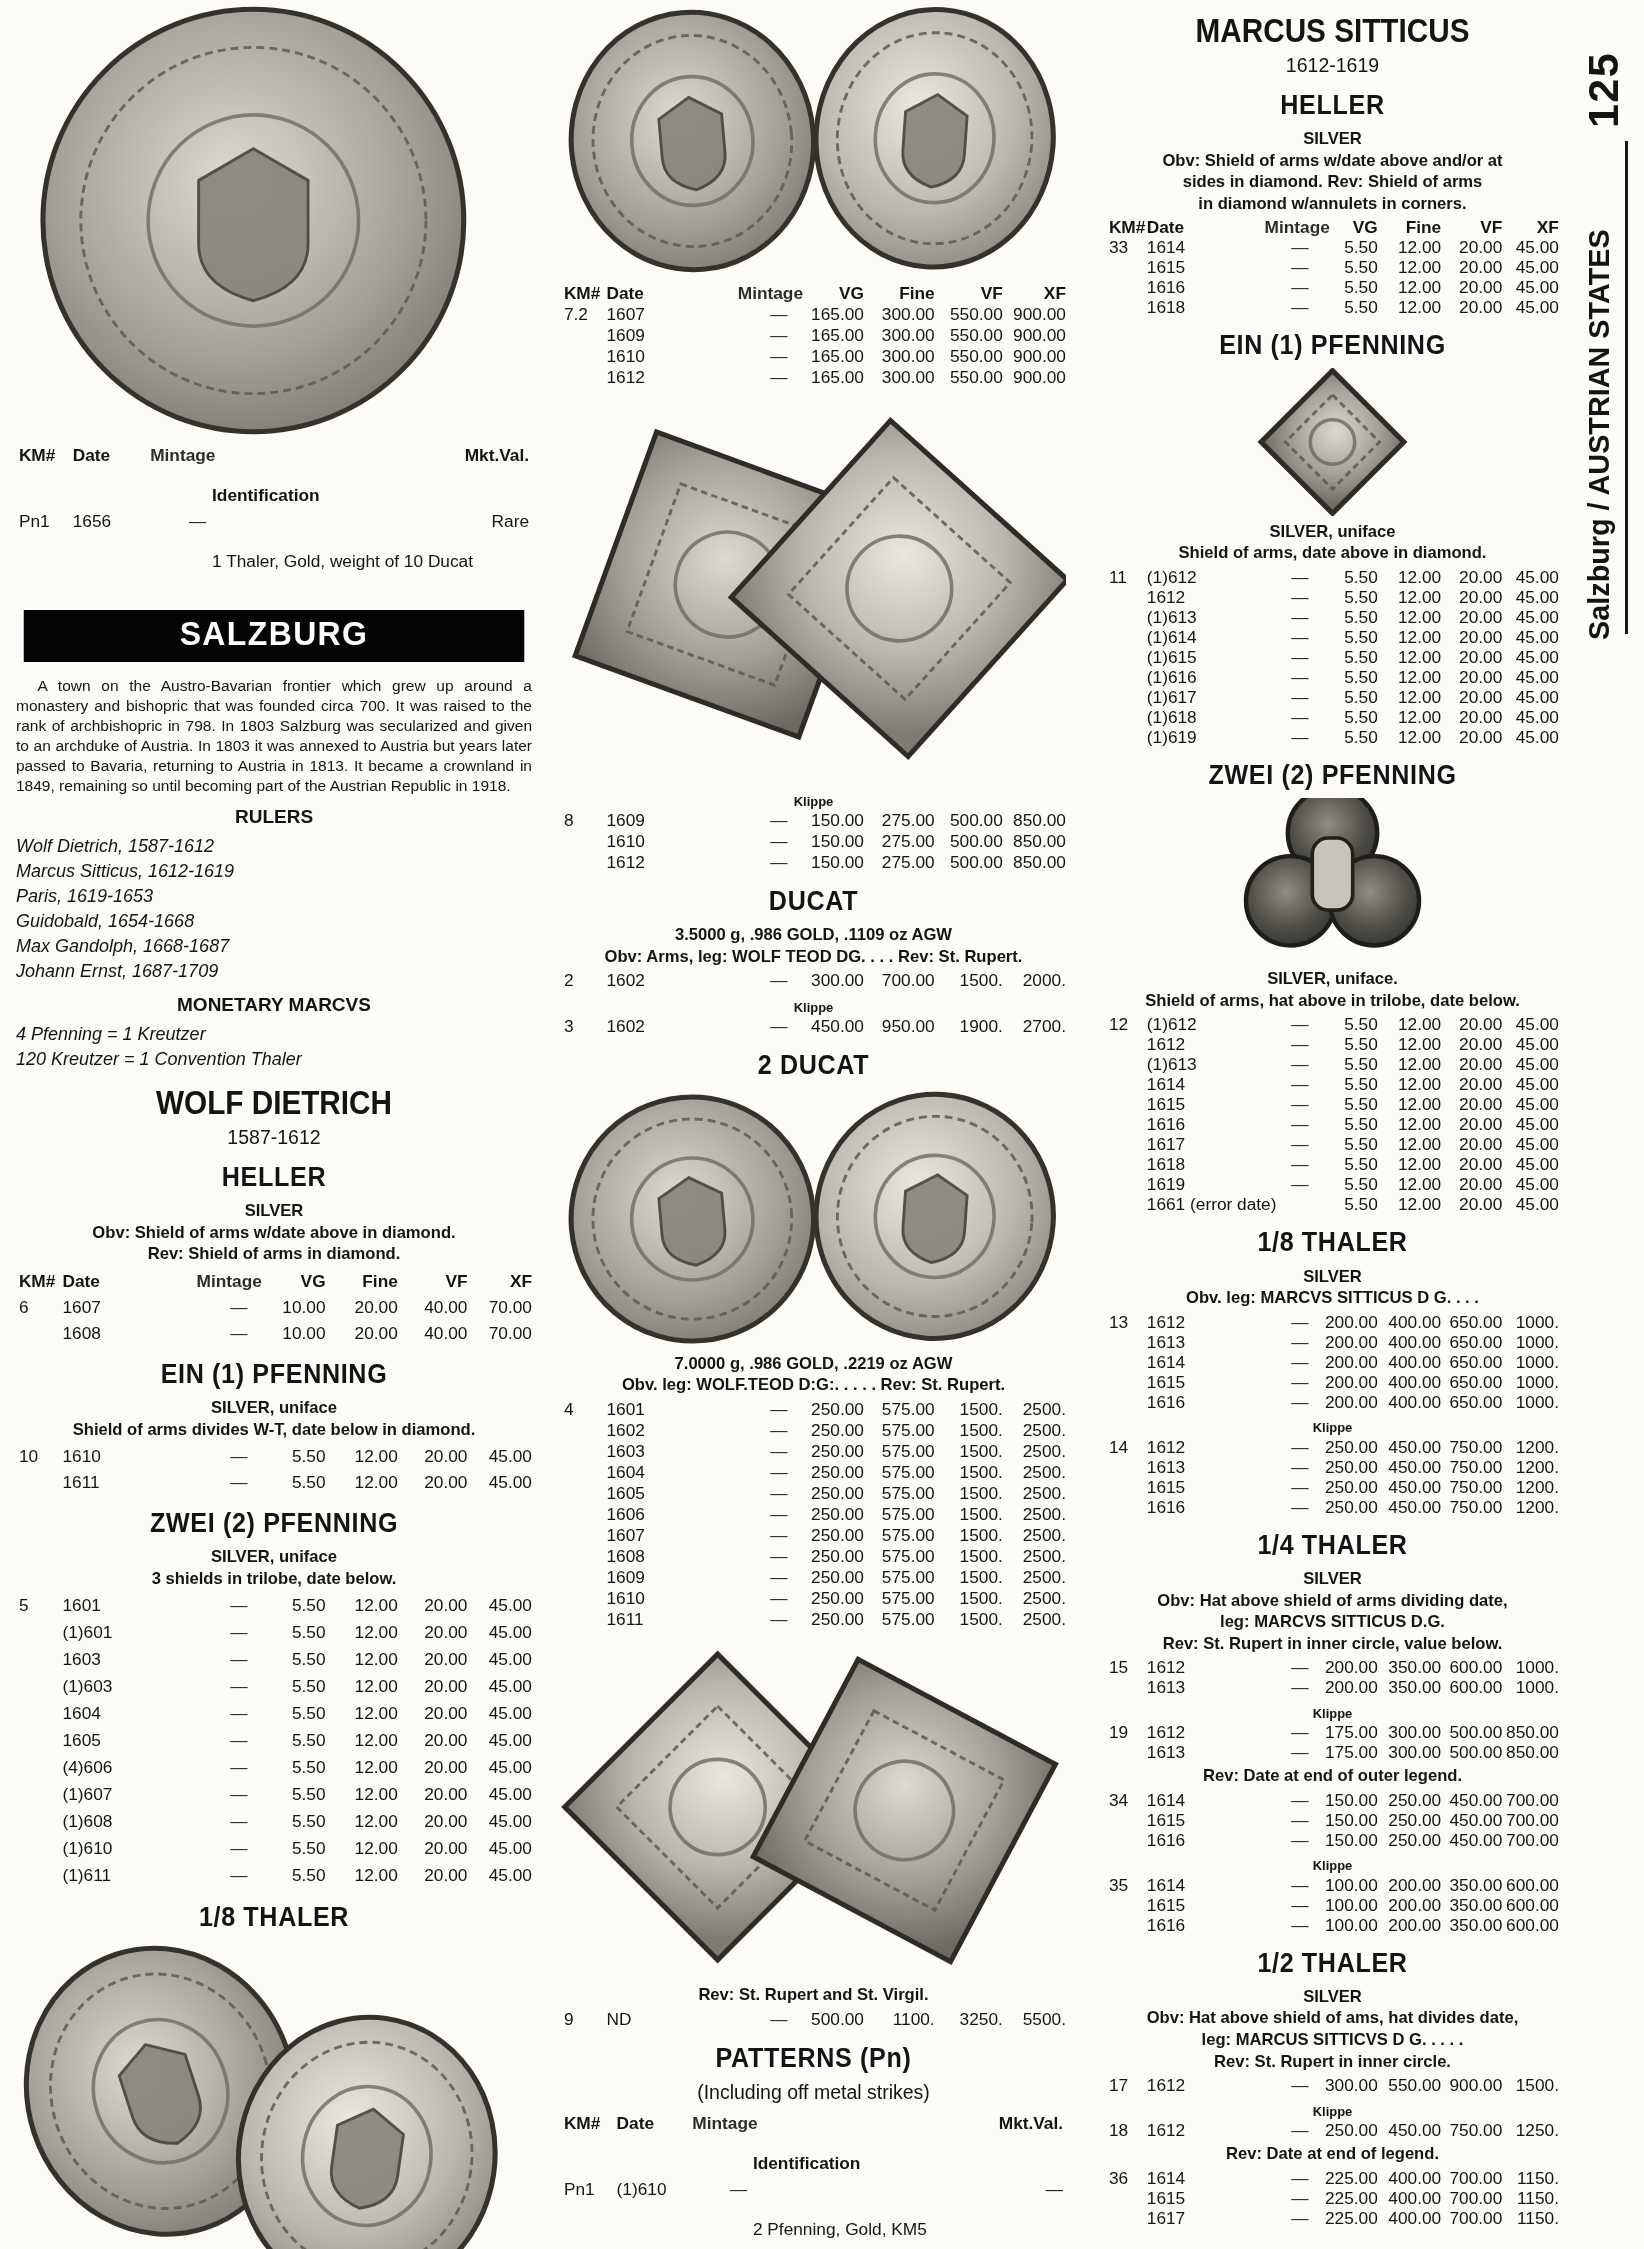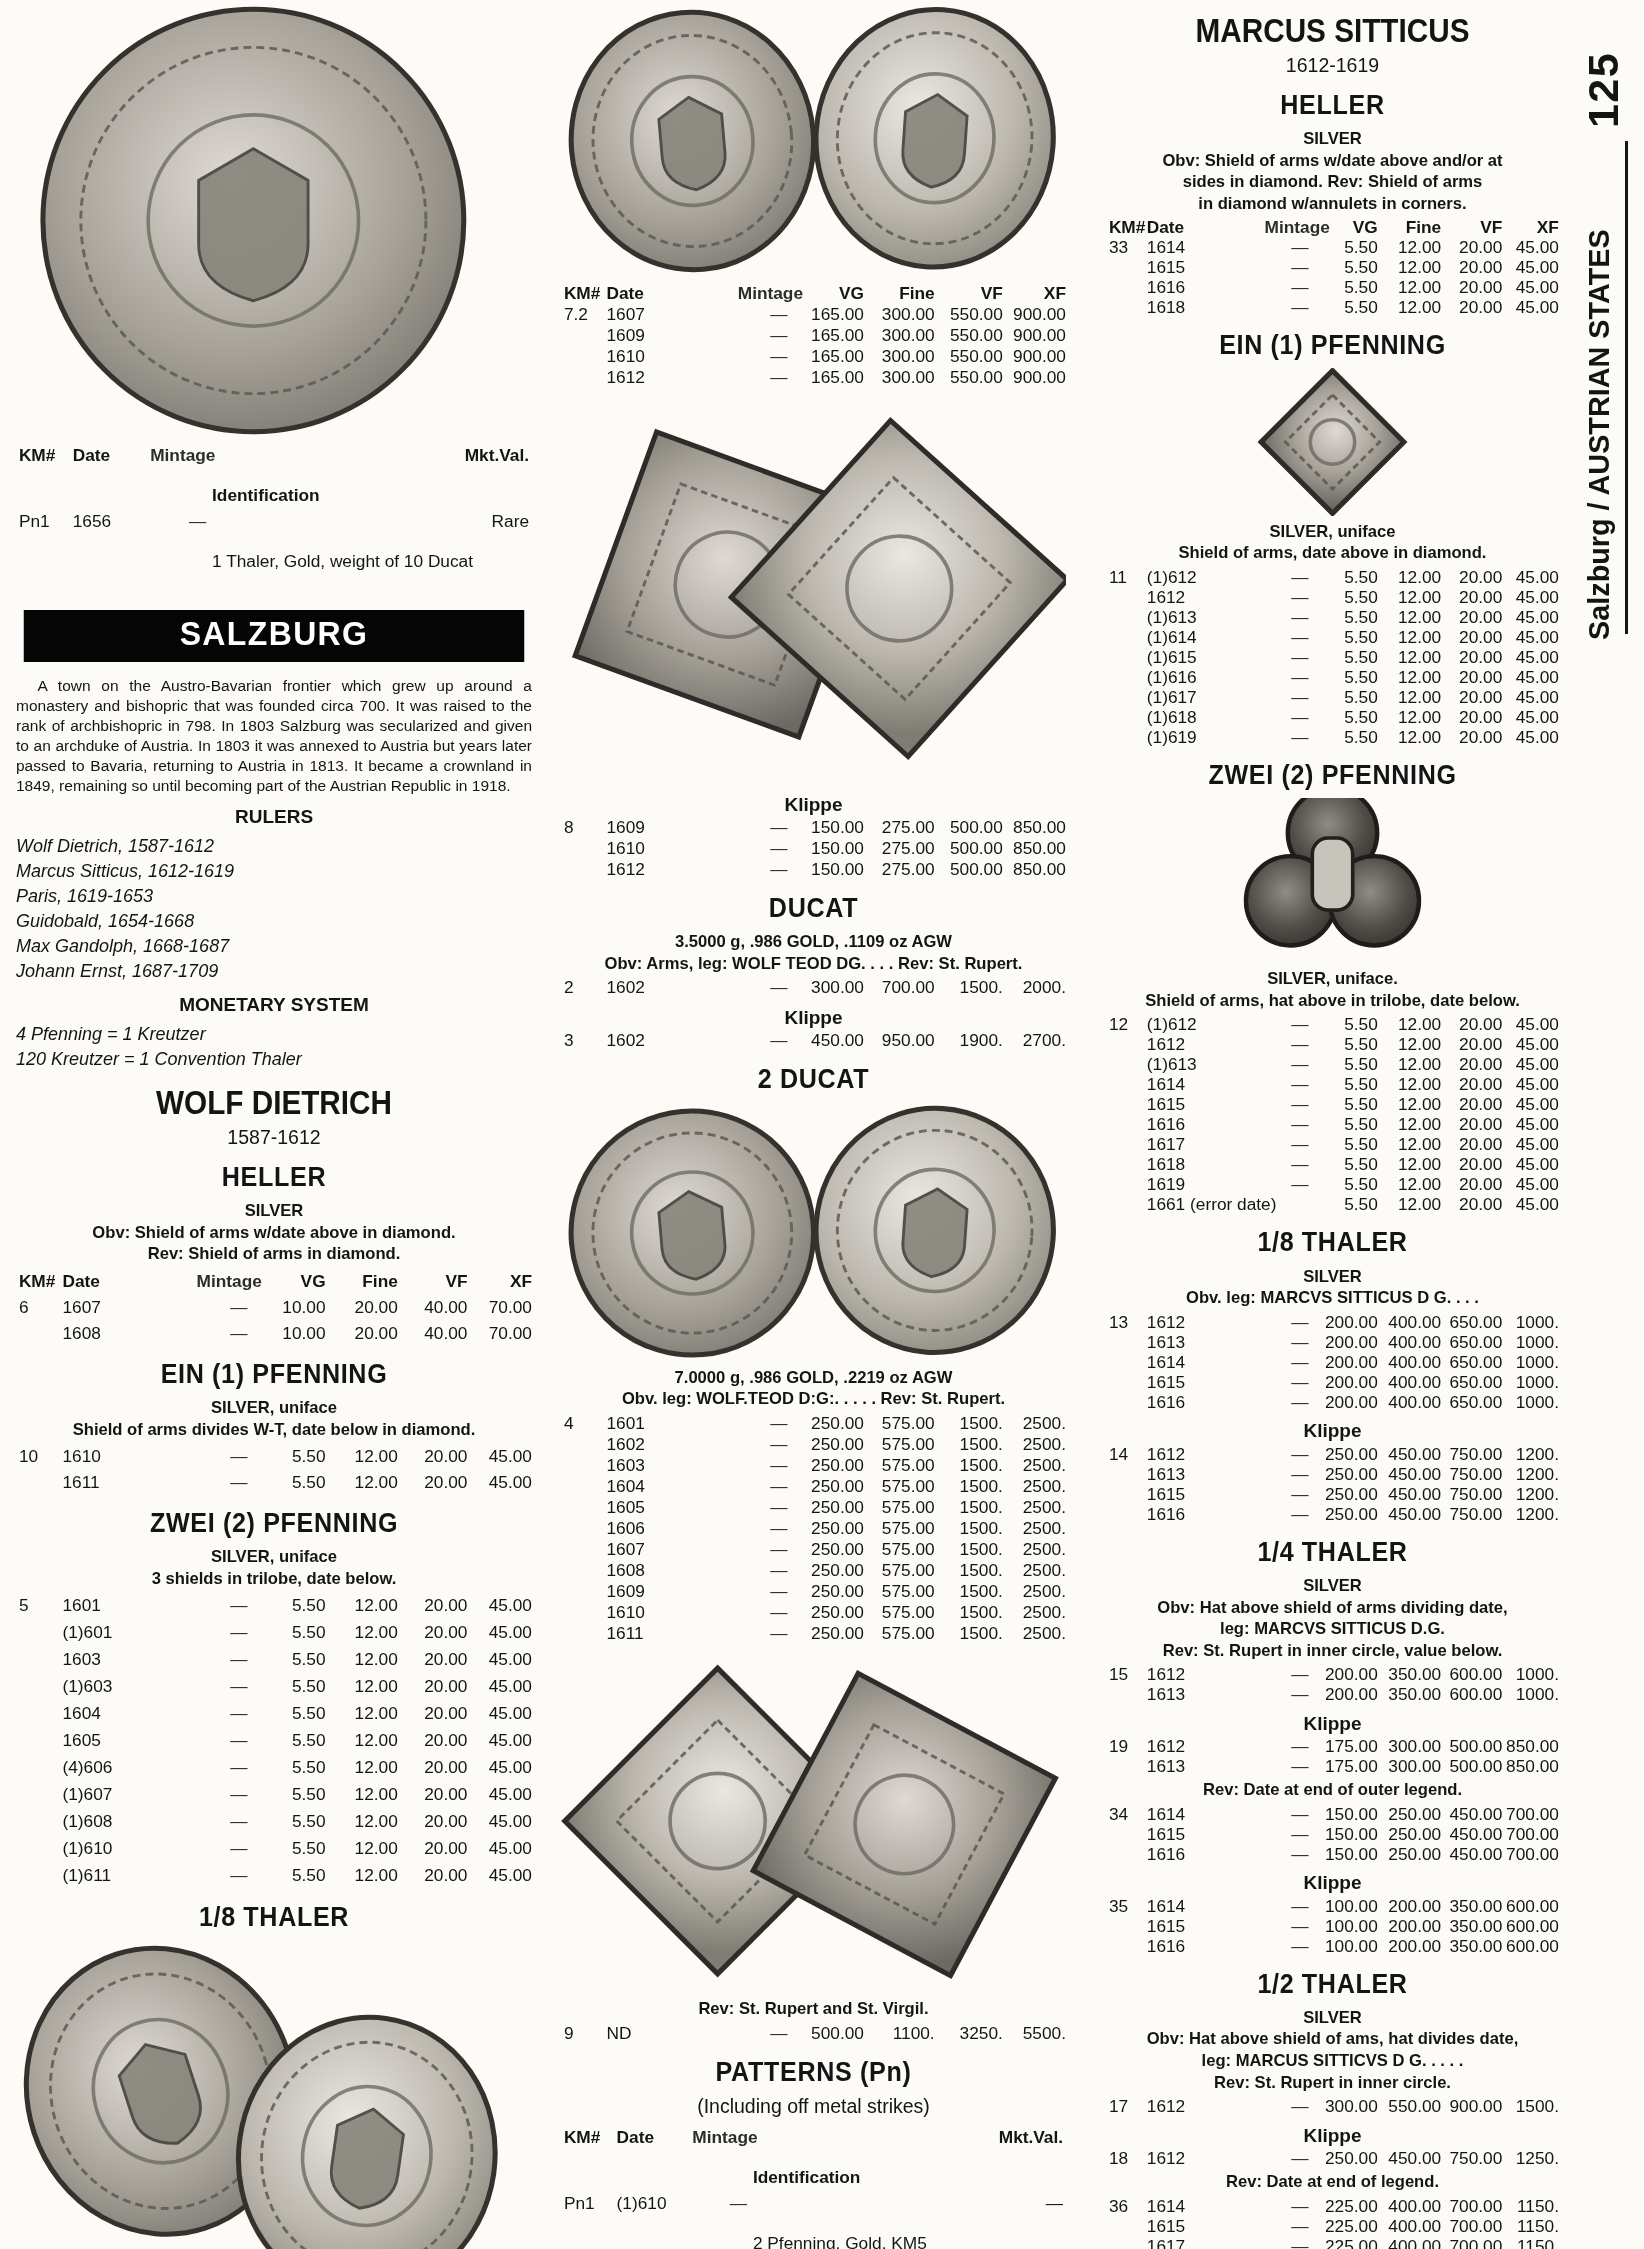--- a/index.html
+++ b/index.html
@@ -7,21 +7,21 @@
         font-family:"Liberation Sans",sans-serif;color:#141414;}
   .col{position:absolute;top:0;}
   #col-left{left:16px;width:516px;}
   #col-mid{left:561px;width:505px;}
   #col-right{left:1106px;width:453px;}
 
   .h1{font-size:33px;font-weight:bold;text-align:center;margin:11.5px 0 4.3px;transform:scaleX(.9);letter-spacing:0px;}
   .h2{font-size:27px;font-weight:bold;text-align:center;margin:13px 0 7.2px;transform:scaleX(.93);letter-spacing:0.7px;}
   .h3{font-size:19px;font-weight:bold;text-align:center;margin:10px 0 5.8px;}
   .center-plain{font-size:19.5px;text-align:center;margin:2.9px 0 5.8px;}
-  .klippe-label{font-size:19px;font-weight:bold;text-align:center;margin:8.7px 0 1.4px;}
+  .klippe-label{font-size:13px;font-weight:bold;text-align:center;margin:8.7px 0 1.4px;}
   .banner{background:#050505;color:#fff;text-align:center;font-size:33px;font-weight:bold;
           letter-spacing:1.4px;padding:5.8px 0 8.7px;margin:36px 0 14.4px;transform:scaleX(.97);}
   .para{font-size:15.5px;line-height:20px;text-align:justify;text-indent:21.6px;margin:4.3px 0 2.9px;}
   .lines div{font-size:18px;line-height:25px;text-align:left;font-style:italic;}
   .caption div{font-size:16.6px;font-weight:bold;text-align:center;line-height:21.6px;}
   .caption{margin:1.4px 0 2.9px;}
 
   .tbl{width:100%;margin:1.4px 0 2.9px;--lh:20px;}
   .trow{display:grid;grid-template-columns:9% 26% 11% 14% 14% 13.5% 12.5%;line-height:var(--lh);
         font-size:17.3px;white-space:nowrap;}
@@ -98,21 +98,21 @@
       <div class="para">A town on the Austro-Bavarian frontier which grew up around a monastery and bishopric that was founded circa 700. It was raised to the rank of archbishopric in 798. In 1803 Salzburg was secularized and given to an archduke of Austria. In 1803 it was annexed to Austria but years later passed to Bavaria, returning to Austria in 1813. It became a crownland in 1849, remaining so until becoming part of the Austrian Republic in 1918.</div>
       <div class="h3">RULERS</div>
       <div class="lines">
         <div>Wolf Dietrich, 1587-1612</div>
         <div>Marcus Sitticus, 1612-1619</div>
         <div>Paris, 1619-1653</div>
         <div>Guidobald, 1654-1668</div>
         <div>Max Gandolph, 1668-1687</div>
         <div>Johann Ernst, 1687-1709</div>
       </div>
-      <div class="h3">MONETARY SYSTEM</div>
+      <div class="h3">MONETARY MARCVS</div>
       <div class="lines">
         <div>4 Pfenning = 1 Kreutzer</div>
         <div>120 Kreutzer = 1 Convention Thaler</div>
       </div>
       <div class="h1">WOLF DIETRICH</div>
       <div class="center-plain">1587-1612</div>
       <div class="h2">HELLER</div>
       <div class="caption">
         <div>SILVER</div>
         <div>Obv: Shield of arms w/date above in diamond.</div>

